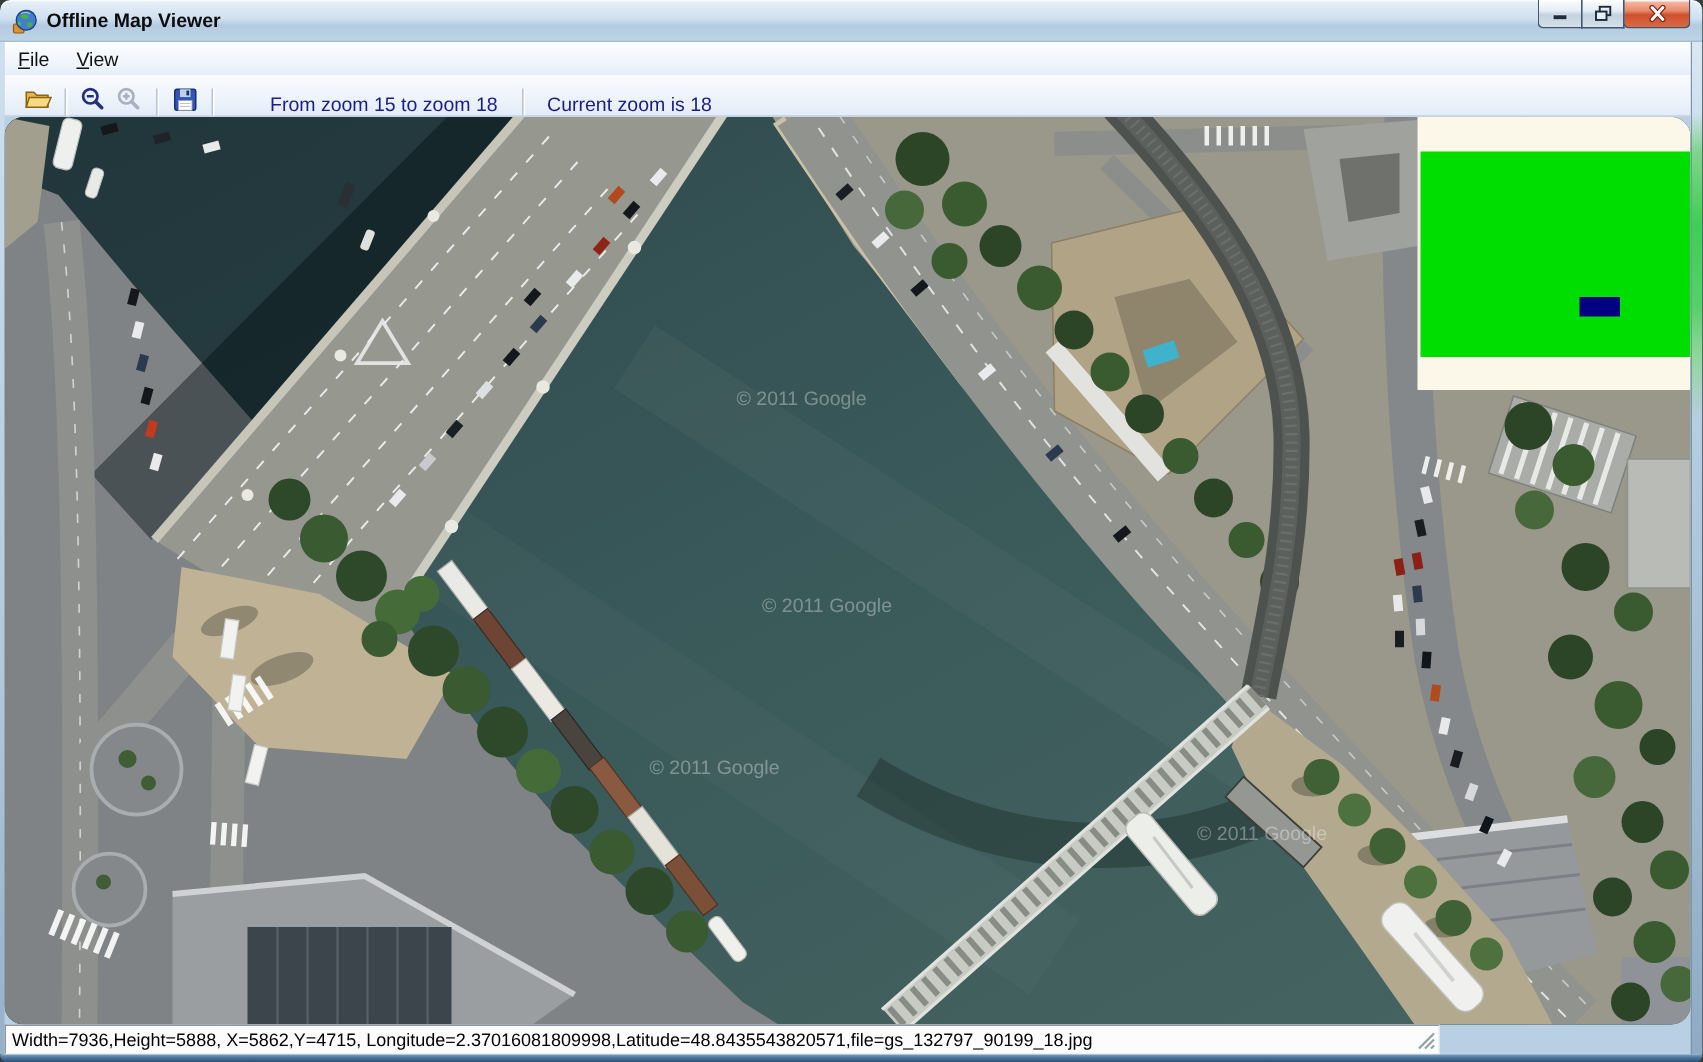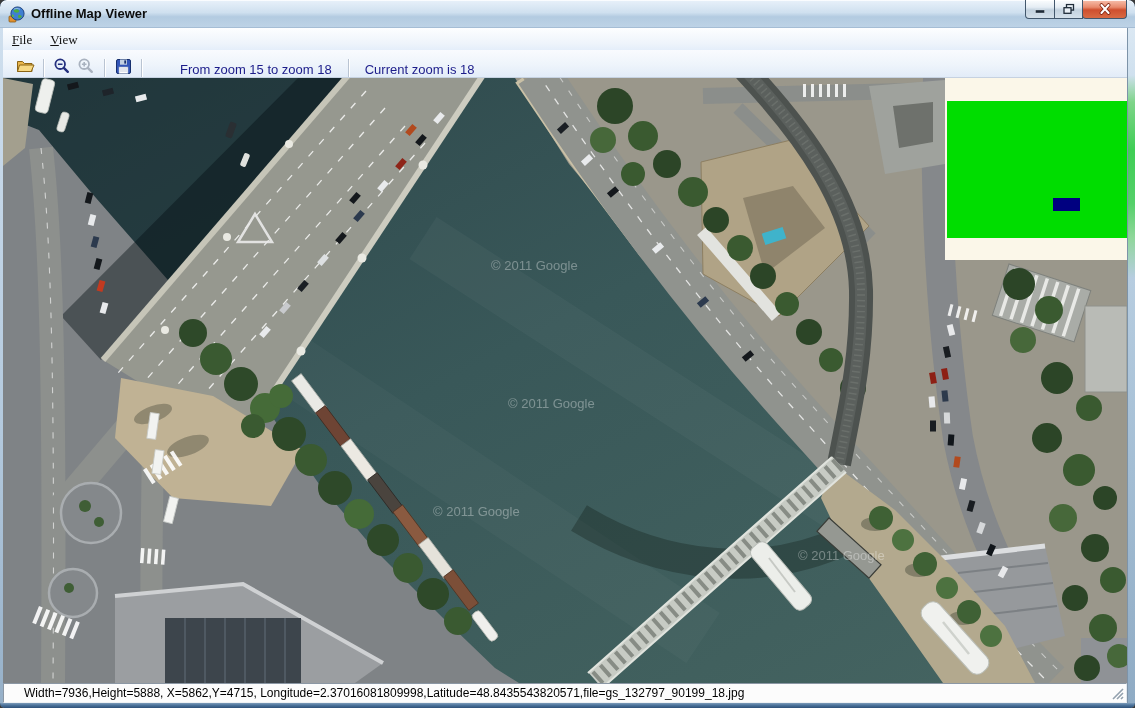--- a/index.html
+++ b/index.html
@@ -25,44 +25,44 @@
     background:linear-gradient(180deg,#fbfdfe 0%,#e5edf4 40%,#c3d2df 55%,#d4e0ea 100%);
     box-shadow:inset 0 1px 0 rgba(255,255,255,.85);cursor:default;}
   .win-btn.min{width:30px;border-radius:0 0 0 4px;}
   .win-btn.restore{width:29px;border-radius:0;}
   .win-btn.close{width:45px;border-radius:0 0 4px 4px;
     background:linear-gradient(180deg,#f7c0ad 0%,#e88a6d 40%,#cf4f2e 55%,#d96a43 100%);}
   .win-btn svg{position:absolute;left:50%;top:50%;transform:translate(-50%,-50%);}
   
   .menubar{position:absolute;left:3px;top:28px;width:1124px;height:22px;
     background:linear-gradient(180deg,#fdfeff 0%,#eef4fb 70%,#e4eefa 100%);
-    display:flex;align-items:center;font-size:13px;color:#111;font-family:Liberation Serif, serif;}
+    display:flex;align-items:center;font-size:13px;color:#111;}
   .menu-item{padding:2px 9px;height:18px;line-height:16px;}
   .menu-item .accel{text-decoration:underline;}
   
   .toolbar{position:absolute;left:3px;top:50px;width:1124px;height:28px;
     background:linear-gradient(180deg,#f9fbfe 0%,#eef4fb 55%,#e2ecf8 100%);
     border-bottom:1px solid #c6d2e1;
     display:flex;align-items:flex-end;padding-left:10px;}
   .tb-btn{width:24px;height:22px;display:flex;align-items:center;justify-content:center;border-radius:3px;}
   .tb-sep{width:1px;height:18px;background:#b9c4d2;box-shadow:1px 0 0 #ffffff;margin:0 6px;}
   .tb-label{font-size:13px;color:#1c1c8a;padding:0 10px;white-space:nowrap;}
   .tb-label.first{margin-left:22px;}
   
-  .map-area{position:absolute;left:3px;top:78px;width:1124px;height:605px;overflow:hidden;background:#395859;}
+  .map-area{position:absolute;left:3px;top:78px;width:1124px;height:605px;overflow:hidden;background:#395859;border-radius:13px;}
   .map-area svg.mapart{display:block;width:1124px;height:605px;}
   .watermark{font-size:13px;fill:#ffffff;fill-opacity:.34;font-family:"Liberation Sans",sans-serif;}
   
   .minimap{position:absolute;left:942px;top:0;width:182px;height:182px;background:#fbf7e9;}
   .minimap-extent{position:absolute;left:2px;right:0;top:23px;height:137px;background:#00dd00;}
   .minimap-viewport{position:absolute;left:108px;top:120px;width:27px;height:13px;background:#000080;}
   
-  .statusbar{position:absolute;left:3px;top:683px;width:1124px;height:20px;
+  .statusbar{position:absolute;left:3px;top:683px;width:957px;height:20px;
     background:#fcfcfc;border:1px solid;border-color:#8b97a4 #e2e8ee #eef1f4 #8b97a4;
-    font-size:12px;color:#000;line-height:17px;padding:1px 18px 0 20px;
+    font-size:12px;color:#000;line-height:17px;padding:1px 18px 0 4px;
     white-space:nowrap;overflow:hidden;}
   .grip{position:absolute;right:2px;bottom:2px;width:13px;height:13px;}
   
   .border-left{position:absolute;left:0;top:28px;width:3px;height:675px;
     background:linear-gradient(180deg,#cfdfee 0%,#b3c9dd 60%,#96b0c8 100%);}
   .border-right{position:absolute;left:1127px;top:28px;width:8px;height:675px;
     background:linear-gradient(180deg,#dbe8f3 0%,#cfe0ee 7%,#7ed489 11%,#3fce55 18%,#55d06a 26%,#8fd79a 31%,#b7cde0 37%,#a4bed4 65%,#8fabc4 100%);
     box-shadow:inset 1px 0 0 #7d93a8;}
   .border-bottom{position:absolute;left:0;top:703px;width:1135px;height:5px;
     background:linear-gradient(180deg,#7d9cba 0%,#4c739b 45%,#2e5078 100%);

